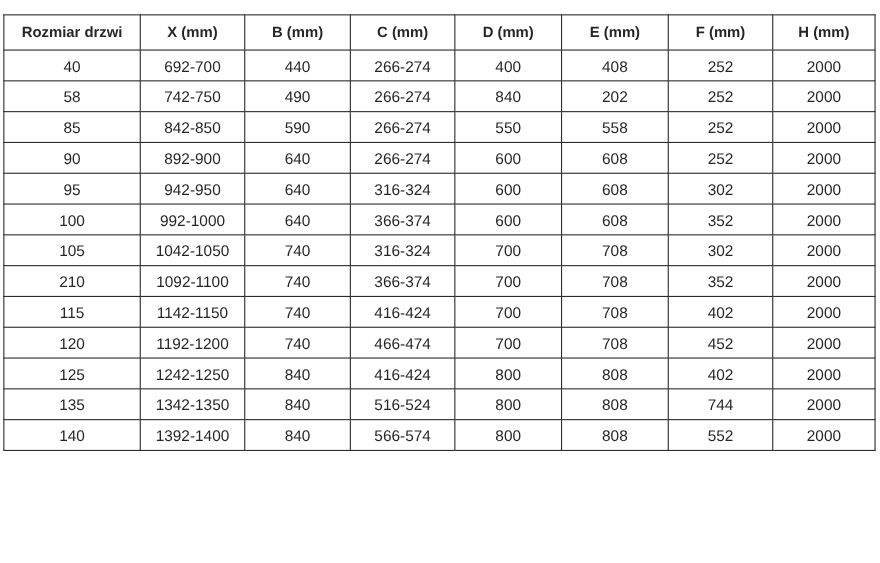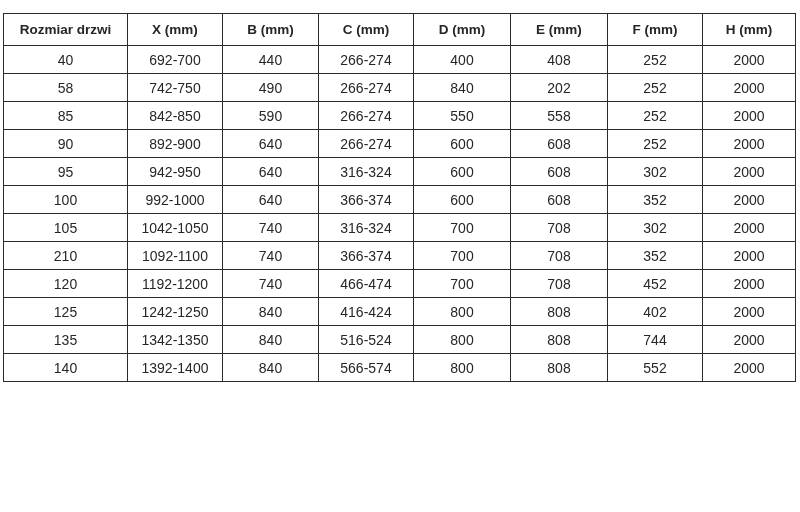--- a/index.html
+++ b/index.html
@@ -158,20 +158,30 @@
           <td>210</td>
           <td>1092-1100</td>
           <td>740</td>
           <td>366-374</td>
           <td>700</td>
           <td>708</td>
           <td>352</td>
           <td>2000</td>
         </tr>
         <tr>
+          <td>115</td>
+          <td>1142-1150</td>
+          <td>740</td>
+          <td>416-424</td>
+          <td>700</td>
+          <td>708</td>
+          <td>402</td>
+          <td>2000</td>
+        </tr>
+        <tr>
           <td>120</td>
           <td>1192-1200</td>
           <td>740</td>
           <td>466-474</td>
           <td>700</td>
           <td>708</td>
           <td>452</td>
           <td>2000</td>
         </tr>
         <tr>

